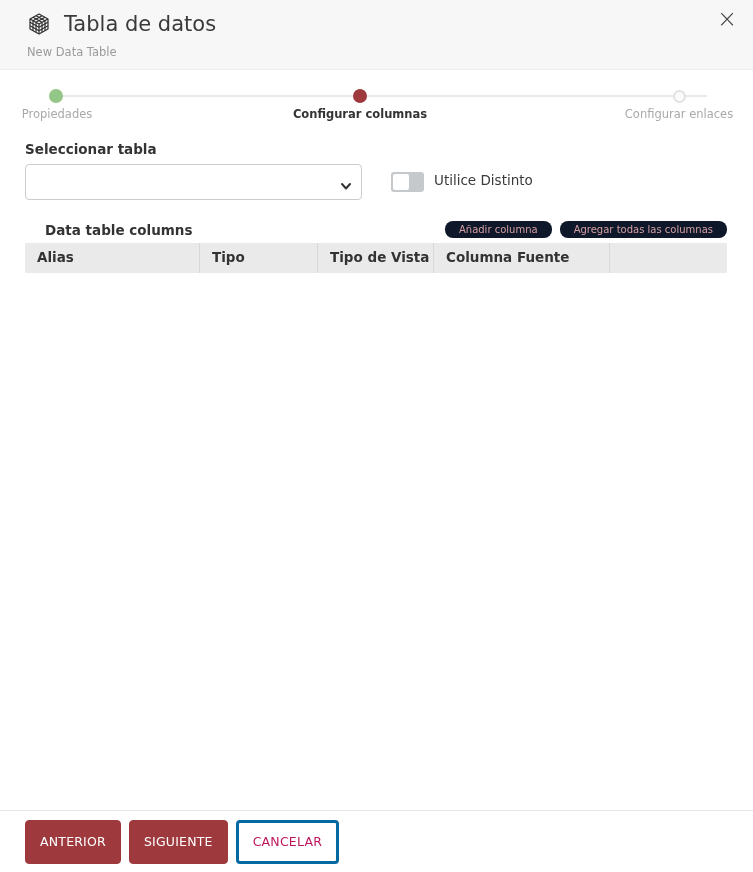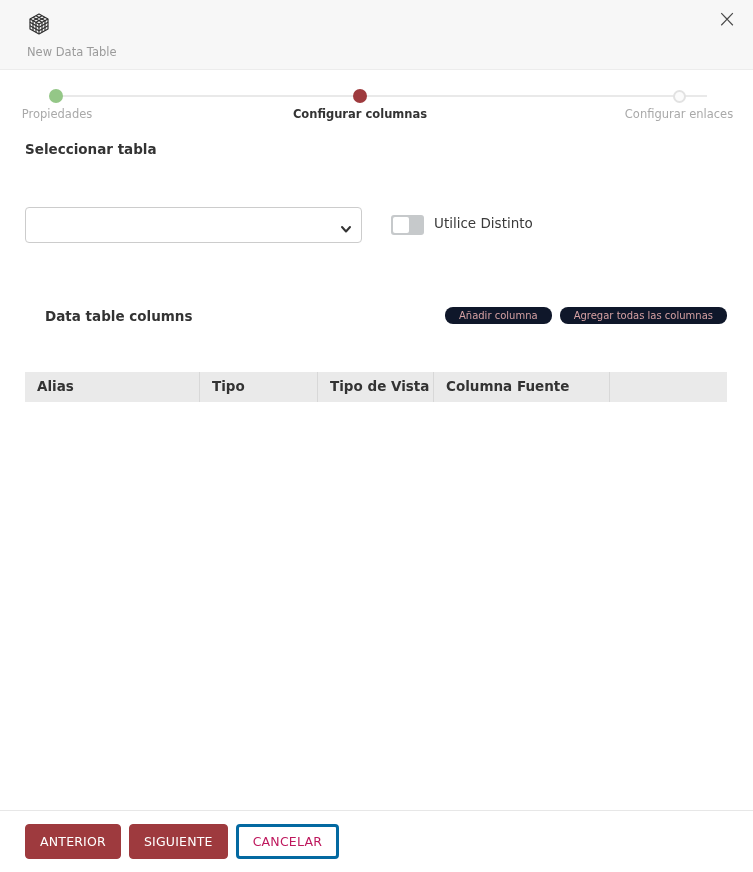--- a/index.html
+++ b/index.html
@@ -50,21 +50,21 @@
     background: #fbfbfb; border: 2px solid #e2e2e2;
   }
   .step-label {
     position: absolute; top: 37px; transform: translateX(-50%);
     white-space: nowrap; font-size: 11.5px; color: #a9a9a9;
   }
   .step-label-1 { left: 57px; }
   .step-label-2 { left: 360px; font-weight: 700; color: #333; }
   .step-label-3 { left: 679px; }
   
-  .content { flex: 1 1 auto; display: flex; flex-direction: column; padding: 0 26px 0 25px; gap: 43px; }
+  .content { flex: 1 1 auto; display: flex; flex-direction: column; padding: 0 26px 0 25px; }
   .field-label { font-size: 13.5px; font-weight: 700; color: #333; margin-top: 19px; }
   .form-row { display: flex; align-items: center; margin-top: 7px; }
   .select-box {
     width: 337px; height: 36px;
     border: 1px solid #ccc; border-radius: 4px; background: #fff;
     position: relative; cursor: pointer;
   }
   .select-value {
     font-size: 13px; color: #333; line-height: 34px; padding: 0 28px 0 10px;
     overflow: hidden; white-space: nowrap;
@@ -110,21 +110,21 @@
   .spacer { flex: 1 1 auto; }
   
   .modal-footer {
     flex: 0 0 62px;
     border-top: 1px solid #e7e7e7;
     display: flex; align-items: center; gap: 8px;
     padding: 0 25px;
     background: #fff;
   }
   .btn {
-    height: 35px; border-radius: 4px; font-size: 12.5px;
+    height: 44px; border-radius: 4px; font-size: 12.5px;
     padding: 0 14px; cursor: pointer; letter-spacing: 0.2px;
     font-family: "DejaVu Sans", "Liberation Sans", sans-serif;
   }
   .btn-primary { background: #9e3a3e; color: #fff; border: 1px solid #9e3a3e; }
   .btn-outline { background: #fff; color: #be185d; border: 3px solid #0369a1; }
 </style>
 </head>
 <body>
 
 <div class="modal">
@@ -143,20 +143,21 @@
           <line x1="6" y1="8.67" x2="6" y2="18.67"></line>
           <line x1="9" y1="10.33" x2="9" y2="20.33"></line>
           <line x1="3" y1="10.33" x2="12" y2="15.33"></line>
           <line x1="3" y1="13.67" x2="12" y2="18.67"></line>
           <line x1="18" y1="8.67" x2="18" y2="18.67"></line>
           <line x1="15" y1="10.33" x2="15" y2="20.33"></line>
           <line x1="21" y1="10.33" x2="12" y2="15.33"></line>
           <line x1="21" y1="13.67" x2="12" y2="18.67"></line>
         </svg>
       </span>
+      <span class="modal-title">Tabla de datos</span>
     </div>
     <div class="modal-subtitle">New Data Table</div>
     <span class="close-btn">×</span>
   </div>
 
   <div class="stepper">
     <div class="stepper-track"></div>
     <div class="step-dot dot-complete"></div>
     <div class="step-dot dot-active"></div>
     <div class="step-dot dot-pending"></div>

